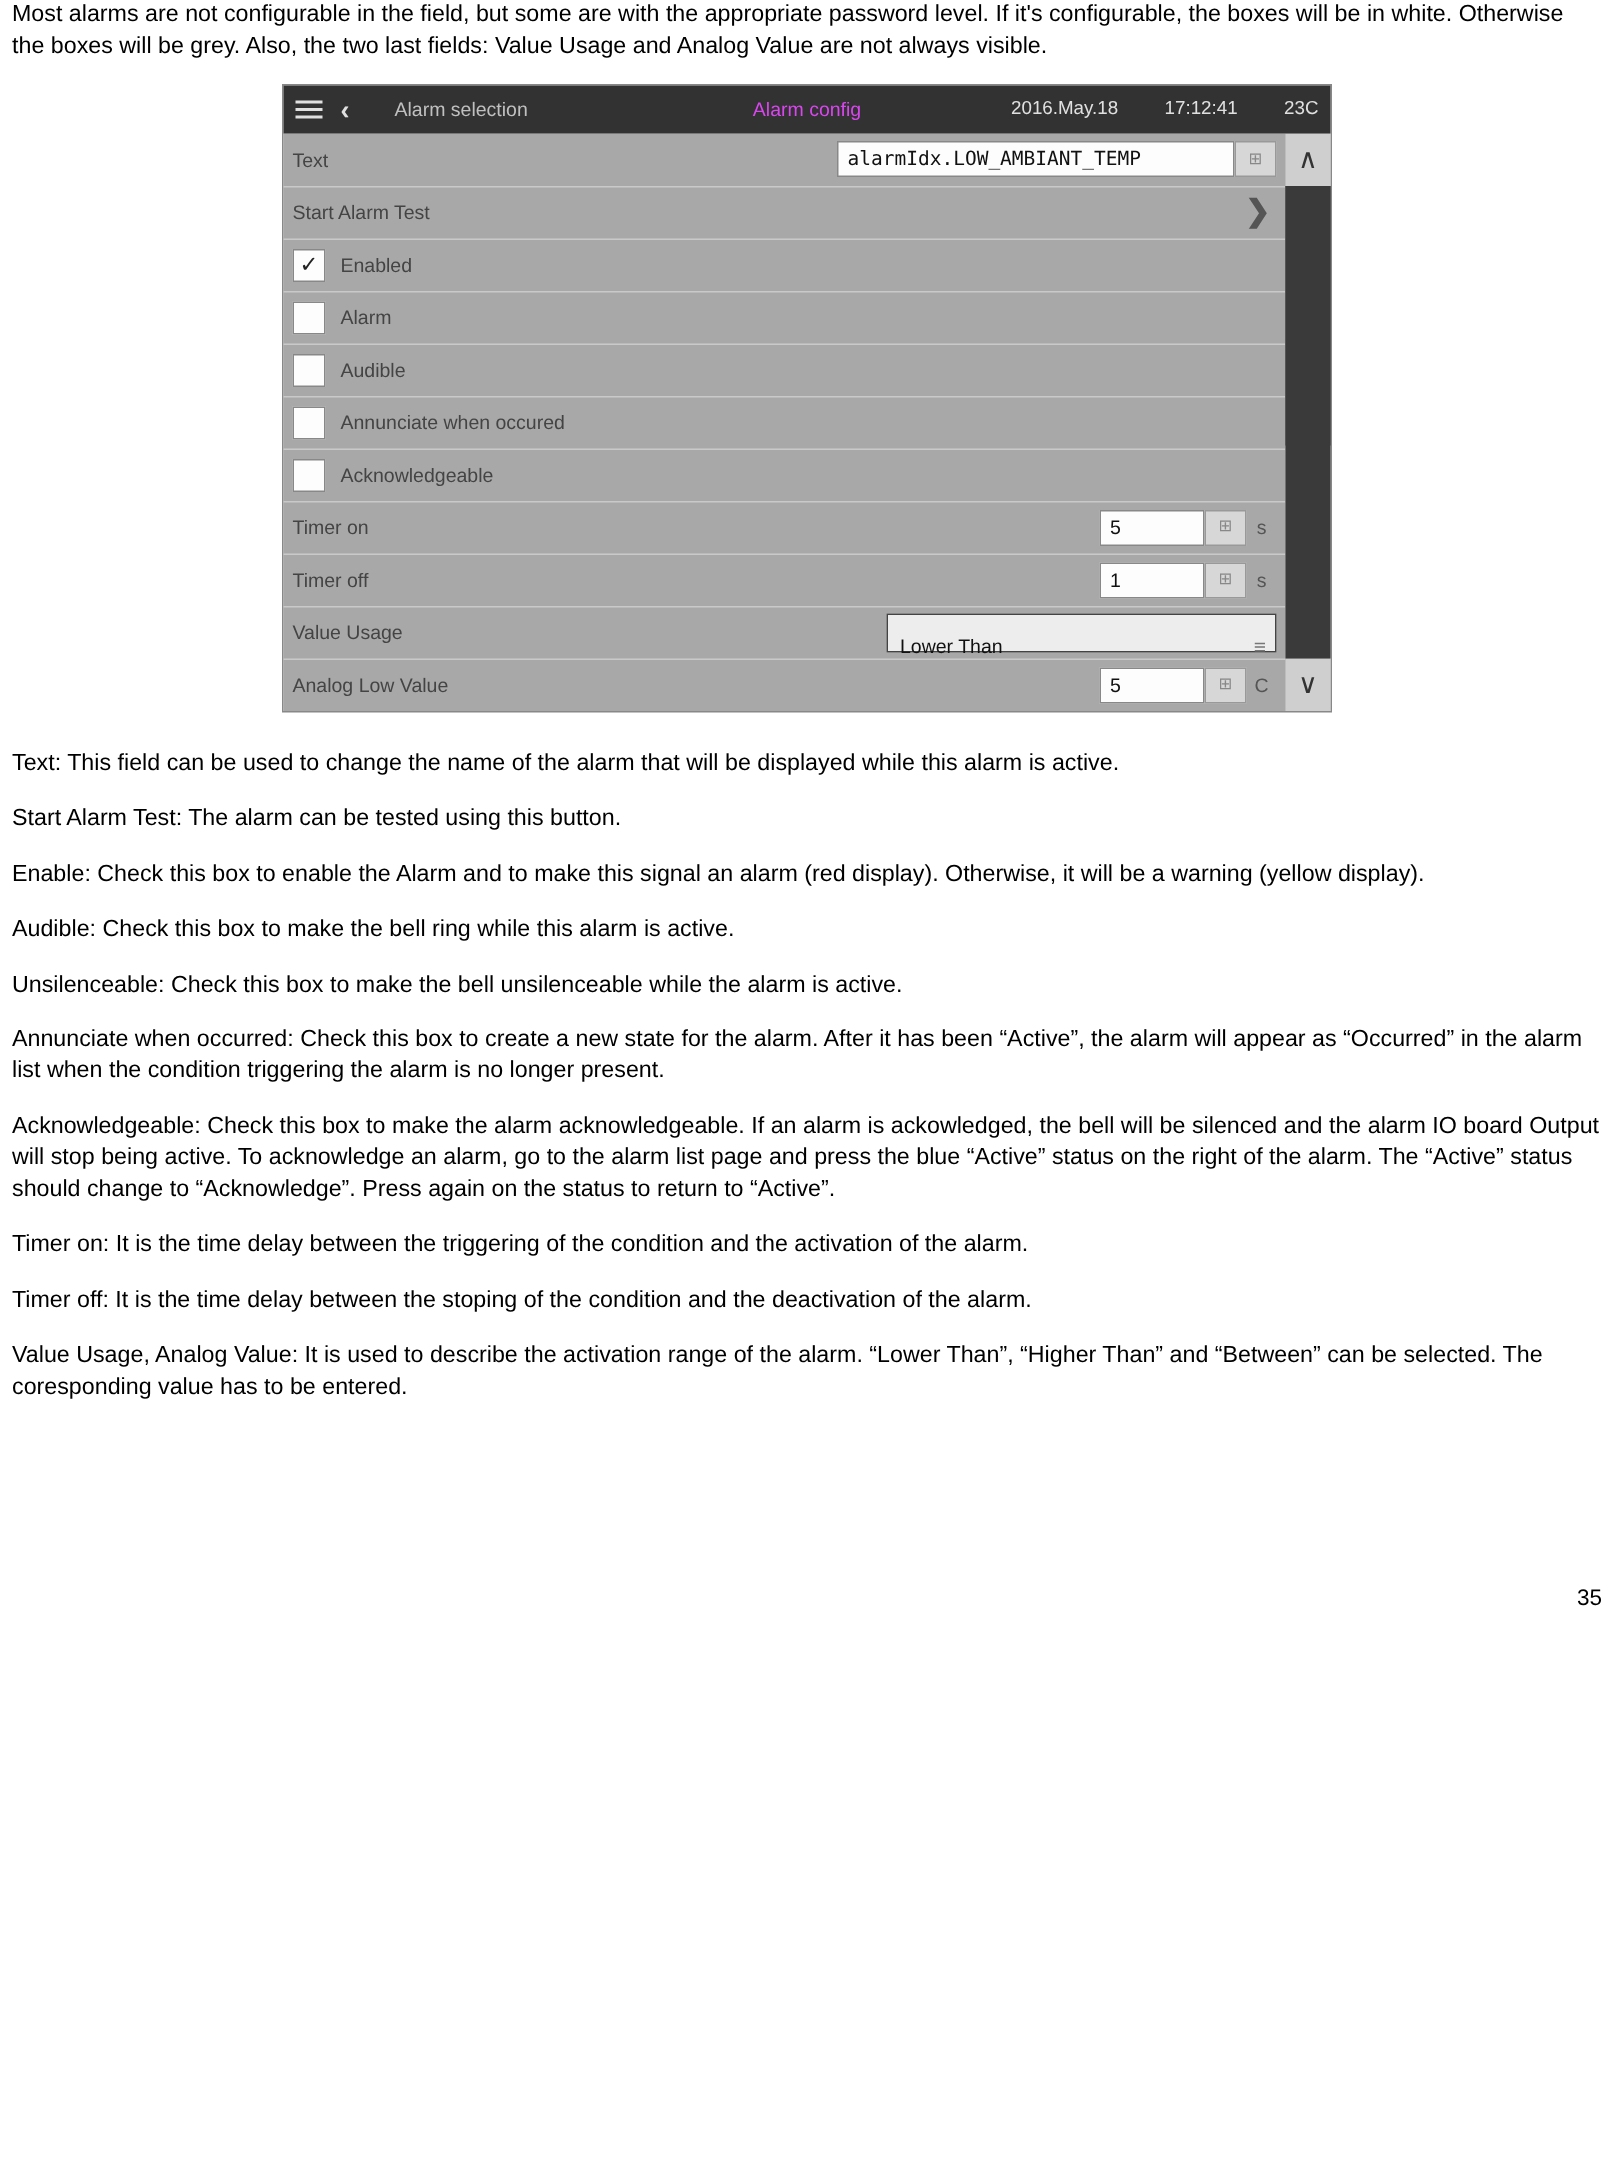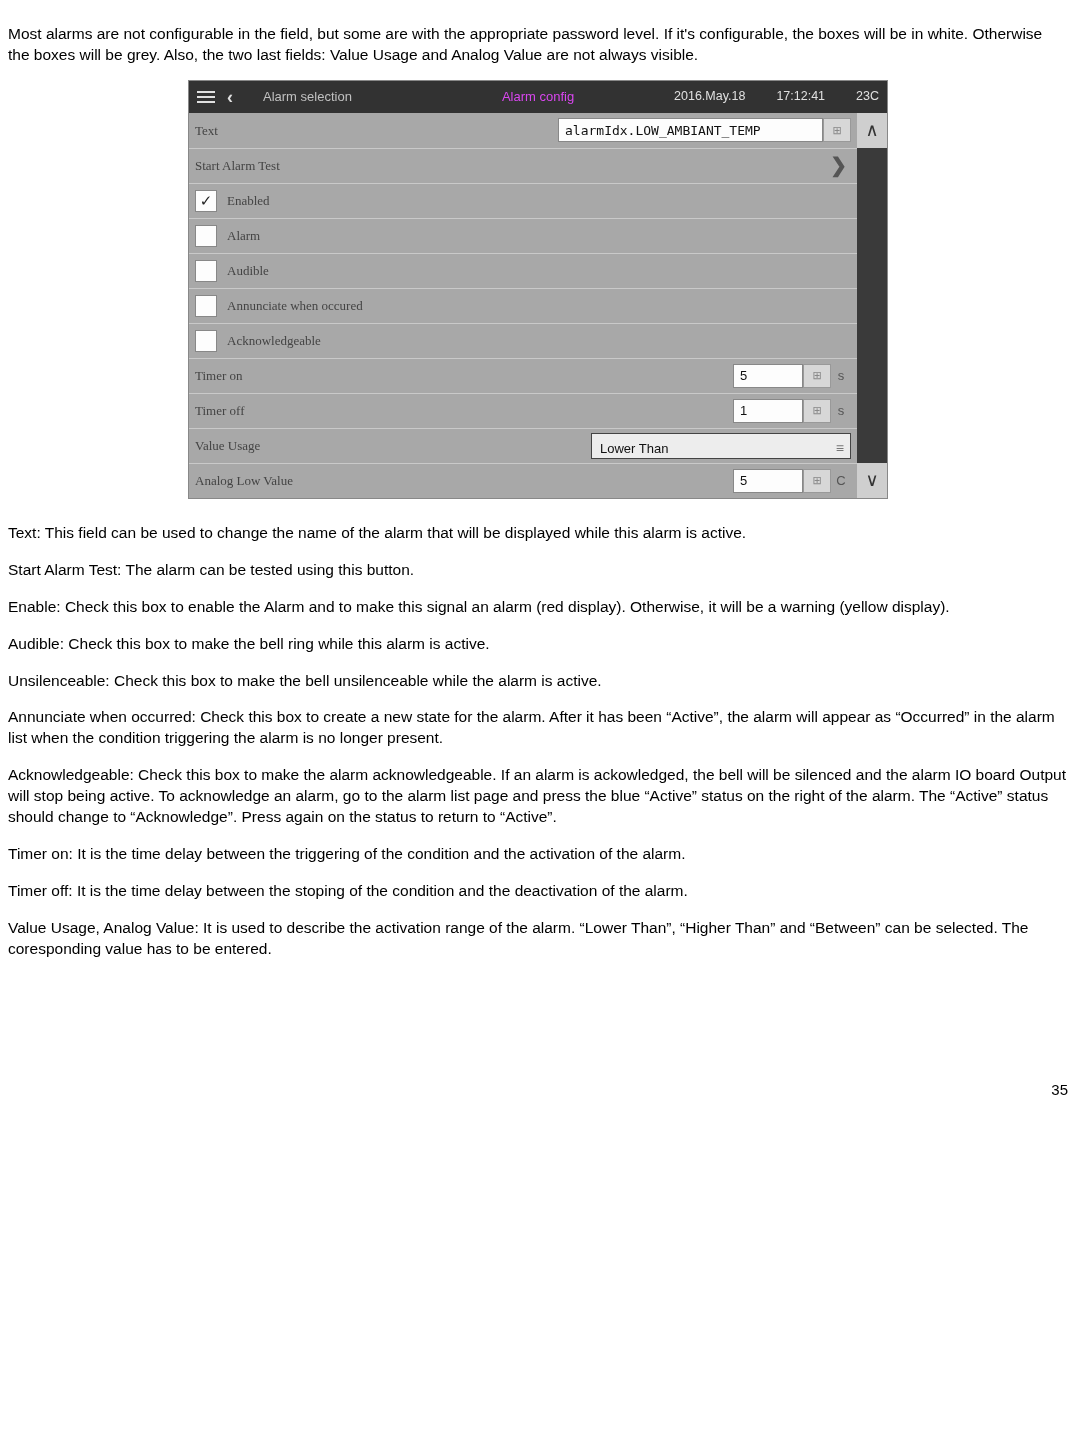--- a/index.html
+++ b/index.html
@@ -5,21 +5,21 @@
   * { box-sizing: border-box; margin: 0; padding: 0; }
   body {
     font-family: Arial, Helvetica, sans-serif;
     font-size: 15.5px;
     line-height: 1.35;
     color: #000;
     background: #fff;
     width: 1076px;
     padding: 0 8px;
   }
-  .intro { margin-bottom: 14px; margin-top: 24px; }
+  .intro { margin-bottom: 14px; }
   .screenshot-wrap {
     width: 700px;
     margin: 0 auto 24px auto;
     border: 1px solid #888;
   }
   
   .hdr {
     background: #323232;
     color: #e0e0e0;
     height: 32px;
@@ -50,36 +50,36 @@
     background:#a8a8a8;
     color:#444;
     font-size:13px;
   }
   .row:first-child{border-top:none;}
   .row .cbox {
     width:22px; height:22px; background:#fdfdfd; border:1px solid #888;
     margin-right:10px; display:flex; align-items:center; justify-content:center;
     font-size:15px; color:#222;
   }
-  .row .label { flex:0 0 auto;font-family:Liberation Serif, serif; }
+  .row .label { flex:0 0 auto; }
   .row .spacer { flex:1; }
   .row .txtinput {
     background:#fdfdfd; border:1px solid #888; height:24px;
     padding:3px 6px; font-family:Consolas,monospace; font-size:13px; color:#111;
     display:flex; align-items:center; min-width:265px;
   }
   .row .keypad-grey { background:#d7d7d7; border:1px solid #999; width:28px;height:24px;display:flex;align-items:center;justify-content:center;color:#888;font-size:11px;}
   .row .unit { width:20px; text-align:center; color:#555;}
   .row .numbox {
     background:#fdfdfd; border:1px solid #888; height:24px; width:70px;
     padding:0 6px; display:flex; align-items:center; font-size:13px; color:#111;
   }
   .row .selectbox {
     background:#ededed; border:1px solid #444; height:26px; width:260px;
-    padding:0 8px; display:flex; align-items:flex-end; font-size:13px; color:#111;
+    padding:12px 8px; display:flex; align-items:flex-start; font-size:13px; color:#111;
     position:relative;
   }
   .row .selectbox .sel-icon{position:absolute;right:6px;color:#777;font-size:14px;}
   .row.action { }
   .row .goarrow { font-size:20px; color:#555; font-weight:bold; padding-right:4px;}
   
   .scrollcol {
     width:30px;
     display:flex; flex-direction:column;
     background:#a8a8a8;

